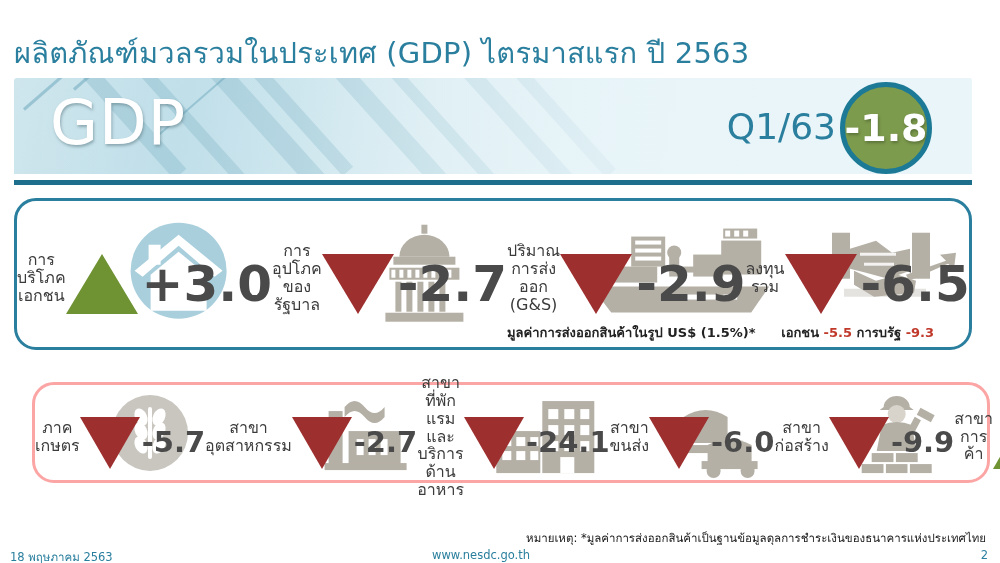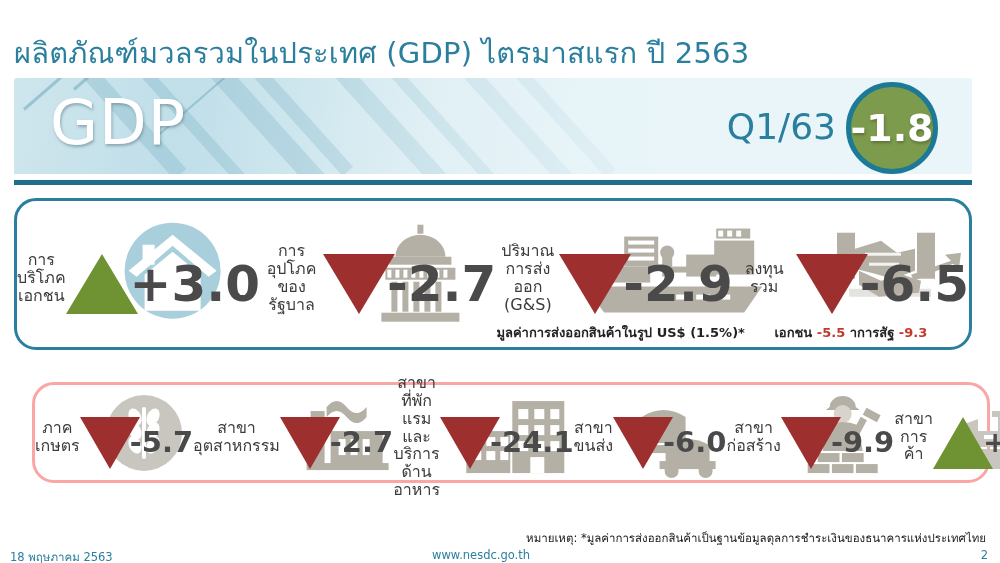--- a/index.html
+++ b/index.html
@@ -61,21 +61,21 @@
   }
   .banner-q {
     position: absolute;
     right: 136px; top: 28px;
     font-size: 36px;
     color: #2a7f9e;
     font-weight: 400;
   }
   .badge {
     position: absolute;
-    right: 34px; top: 4px;
+    right: 40px; top: 4px;
     width: 92px; height: 92px;
     border-radius: 50%;
     background: #7d9b4d;
     border: 5px solid #1d7a96;
     display: flex; align-items: center; justify-content: center;
     color: #ffffff;
     font-size: 38px;
     font-weight: bold;
     text-shadow: 1px 2px 3px rgba(60,80,40,0.5);
   }
@@ -137,21 +137,21 @@
     opacity: 1;
     z-index: 1;
     pointer-events: none;
   }
   .metric-front {
     position: relative;
     z-index: 3;
     display: flex;
     align-items: center;
     justify-content: center;
-    gap: 4px;
+    gap: 16px;
     transform: translateY(6px);
   }
   .tri { width: 0; height: 0; flex: none; }
   .tri-down {
     border-left: 36px solid transparent;
     border-right: 36px solid transparent;
     border-top: 60px solid #9e2f2f;
   }
   .tri-up {
     border-left: 36px solid transparent;
@@ -358,21 +358,21 @@
           </svg>
         </div>
         <div class="metric-front">
           <div class="tri tri-down"></div>
           <div class="value">-6.5</div>
         </div>
       </div>
       <div class="sub-label">
         <span>เอกชน</span>
         <span class="sub-neg">-5.5</span>
-        <span>าการสัฐ</span>
+        <span>การบรัฐ</span>
         <span class="sub-neg">-9.3</span>
       </div>
     </div>
 
   </div>
 </div>
 
 <div class="panel panel-bottom">
   <div class="metrics">
 

